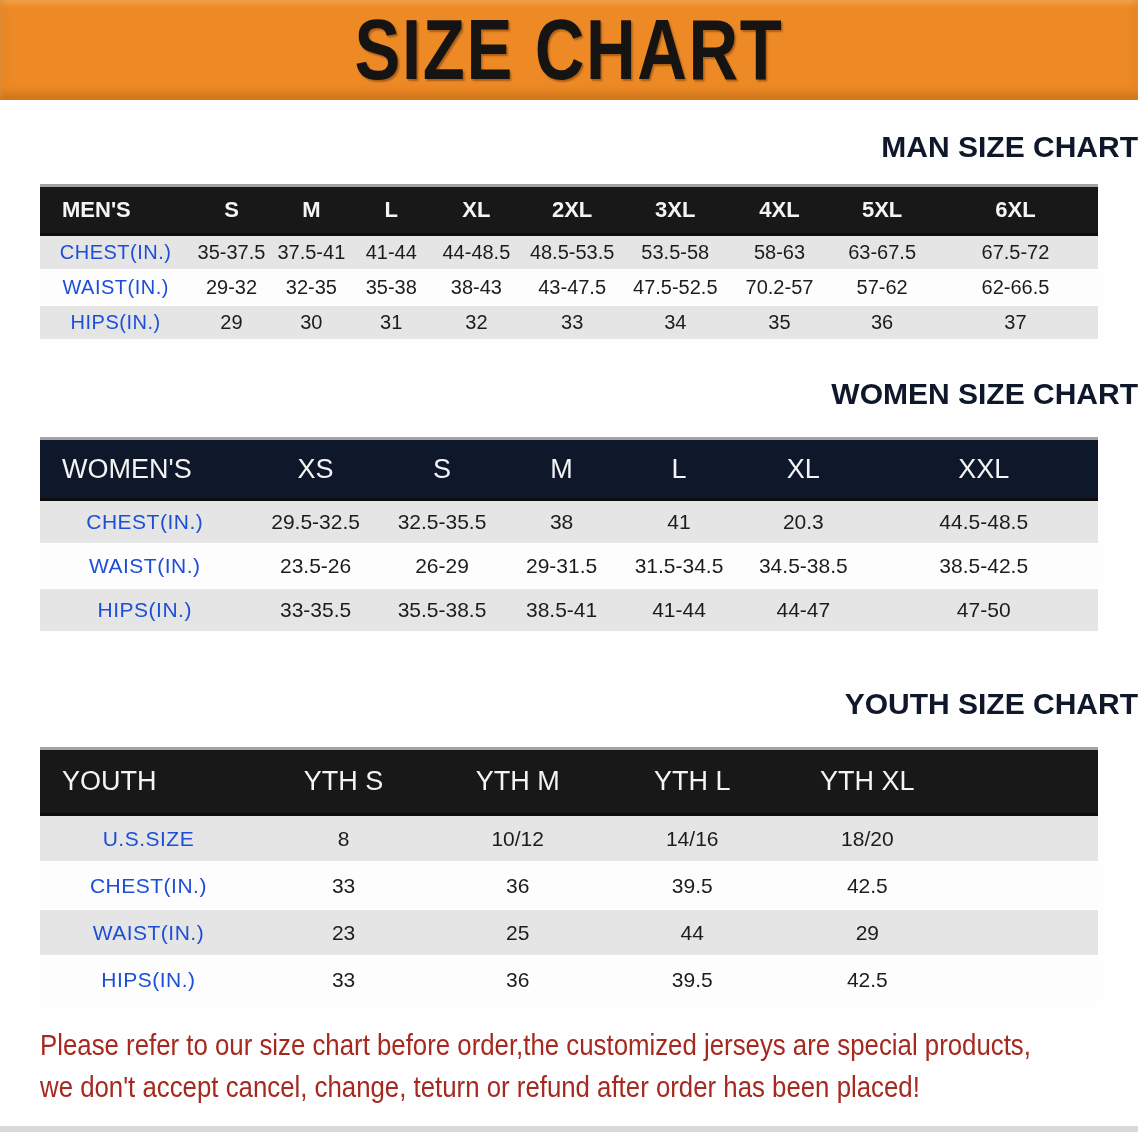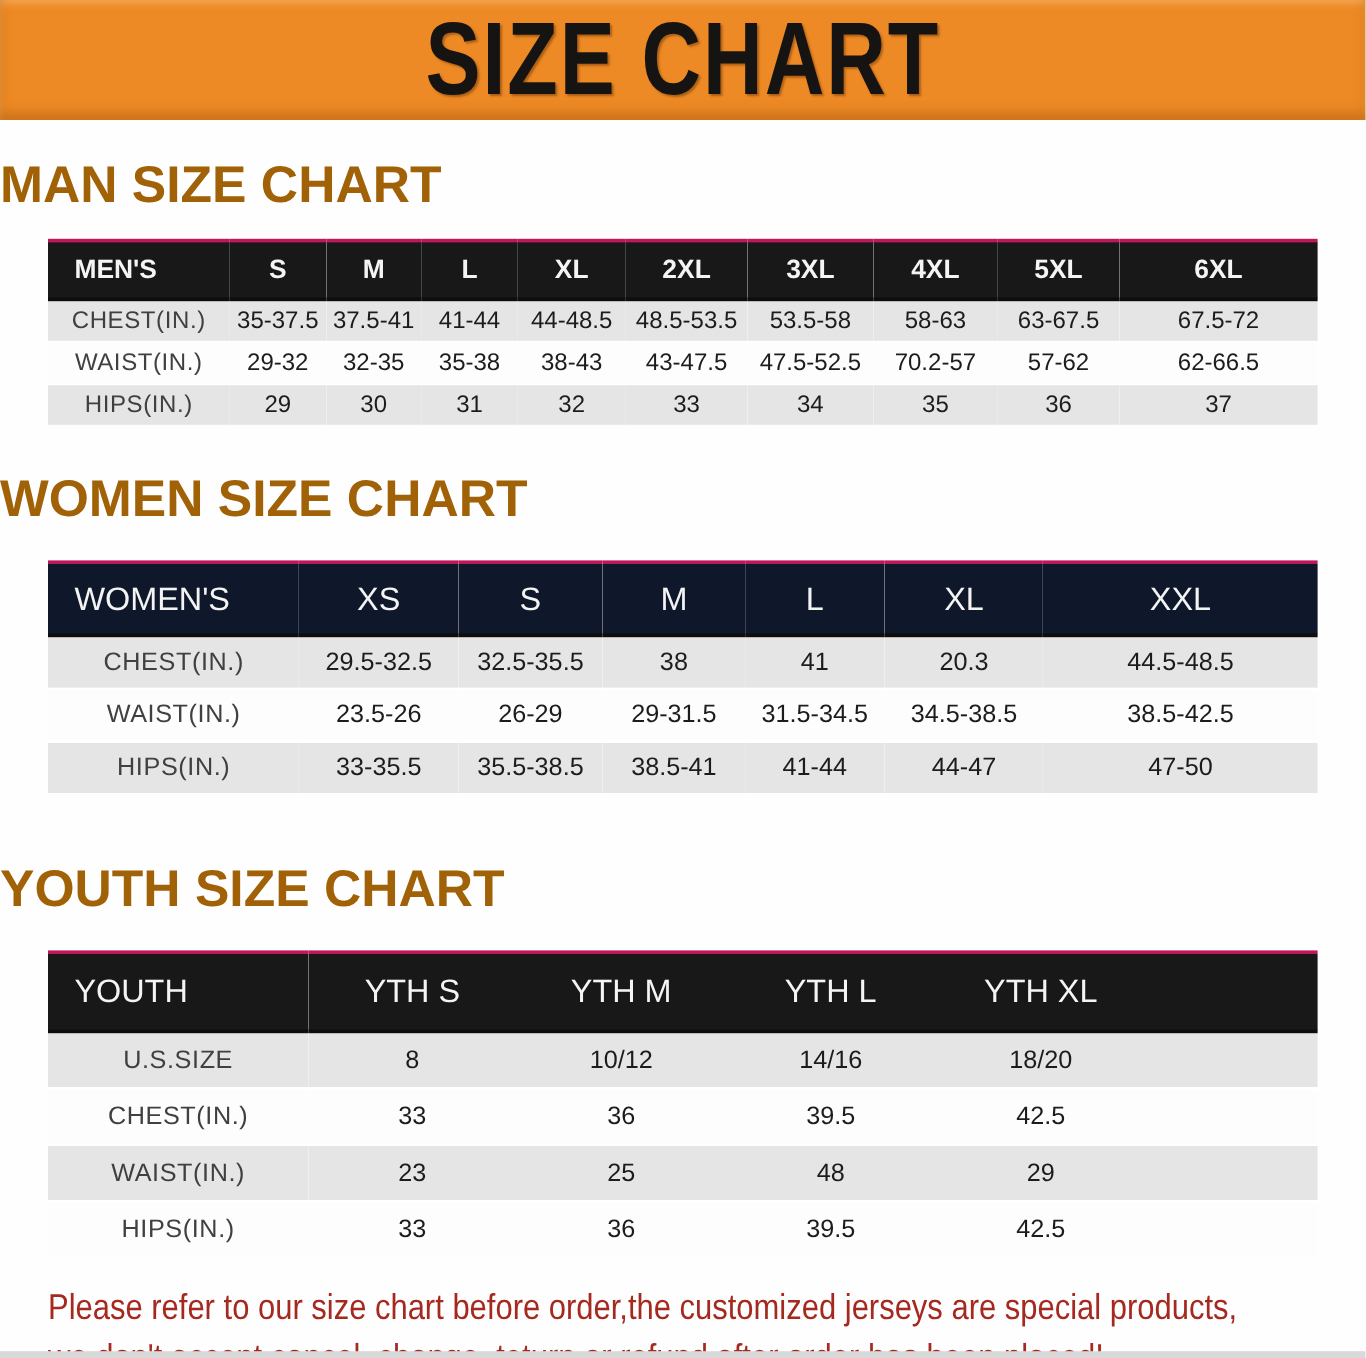--- a/index.html
+++ b/index.html
@@ -21,55 +21,55 @@
   }
   .banner-title {
     font-size:86px; font-weight:800; color:#161412;
     letter-spacing:2px; white-space:nowrap;
     transform:scaleX(0.80);
     text-shadow: 2px 2px 2px rgba(90,40,0,.45);
   }
 
   
   .section-heading {
-    text-align:left;
-    font-size:43px; font-weight:800; color:#a16207;
+    text-align:right;
+    font-size:30px; font-weight:800; color:#0f172a;
     letter-spacing:0px; white-space:nowrap;
   }
   .heading-man   { margin:30px 0 20px 0; }
   .heading-women { margin:38px 0 26px 0; }
   .heading-youth { margin:56px 0 26px 0; }
 
   
   table.tbl {
     width:1058px; margin-left:40px;
     border-collapse:collapse; table-layout:fixed;
   }
   table.tbl th, table.tbl td { padding:0; text-align:center; overflow:hidden; white-space:nowrap; }
 
   tr.hdr { background:#181818; }
-  tr.hdr th { color:#f4f4f4; border-top:3px solid #be185d; border-bottom:3px solid #0d0d0d; }
+  tr.hdr th { color:#f4f4f4; border-top:3px solid #a3a3a3; border-bottom:3px solid #0d0d0d; }
   tr.hdr th.corner { text-align:left; padding-left:22px; font-weight:800; }
 
   .men tr.hdr th   { height:46px; font-size:22px; font-weight:700; }
   .men th.corner   { font-size:30px; }
   .men td          { height:33px; font-size:20px; }
 
   .women tr.hdr th { height:58px; font-size:27px; font-weight:500; }
   .women th.corner { font-size:31px; font-weight:800; }
   .women td        { height:42px; font-size:21px; }
 
   .youth tr.hdr th { height:63px; font-size:27px; font-weight:500; }
   .youth th.corner { font-size:31px; font-weight:800; }
   .youth td        { height:45px; font-size:21px; }
 
   tr.r { border-top:2px solid #ffffff; }
   tr.gray  td { background:#e5e5e5; }
   tr.white td { background:#fdfdfd; }
-  td.lbl { letter-spacing:.5px; color:#404040; }
+  td.lbl { letter-spacing:.5px; color:#1d4ed8; }
 
   
   .disclaimer { margin:22px 0 0 40px; }
   .disclaimer-line {
     font-size:30px; font-weight:500; color:#a5291f;
     line-height:42px; white-space:nowrap;
     transform:scaleX(0.86); transform-origin:left center;
   }
 
   .bottom-edge {
@@ -238,21 +238,21 @@
       <td>33</td>
       <td>36</td>
       <td>39.5</td>
       <td>42.5</td>
       <td></td>
     </tr>
     <tr class="r gray">
       <td class="lbl">WAIST(IN.)</td>
       <td>23</td>
       <td>25</td>
-      <td>48</td>
+      <td>44</td>
       <td>29</td>
       <td></td>
     </tr>
     <tr class="r white">
       <td class="lbl">HIPS(IN.)</td>
       <td>33</td>
       <td>36</td>
       <td>39.5</td>
       <td>42.5</td>
       <td></td>

